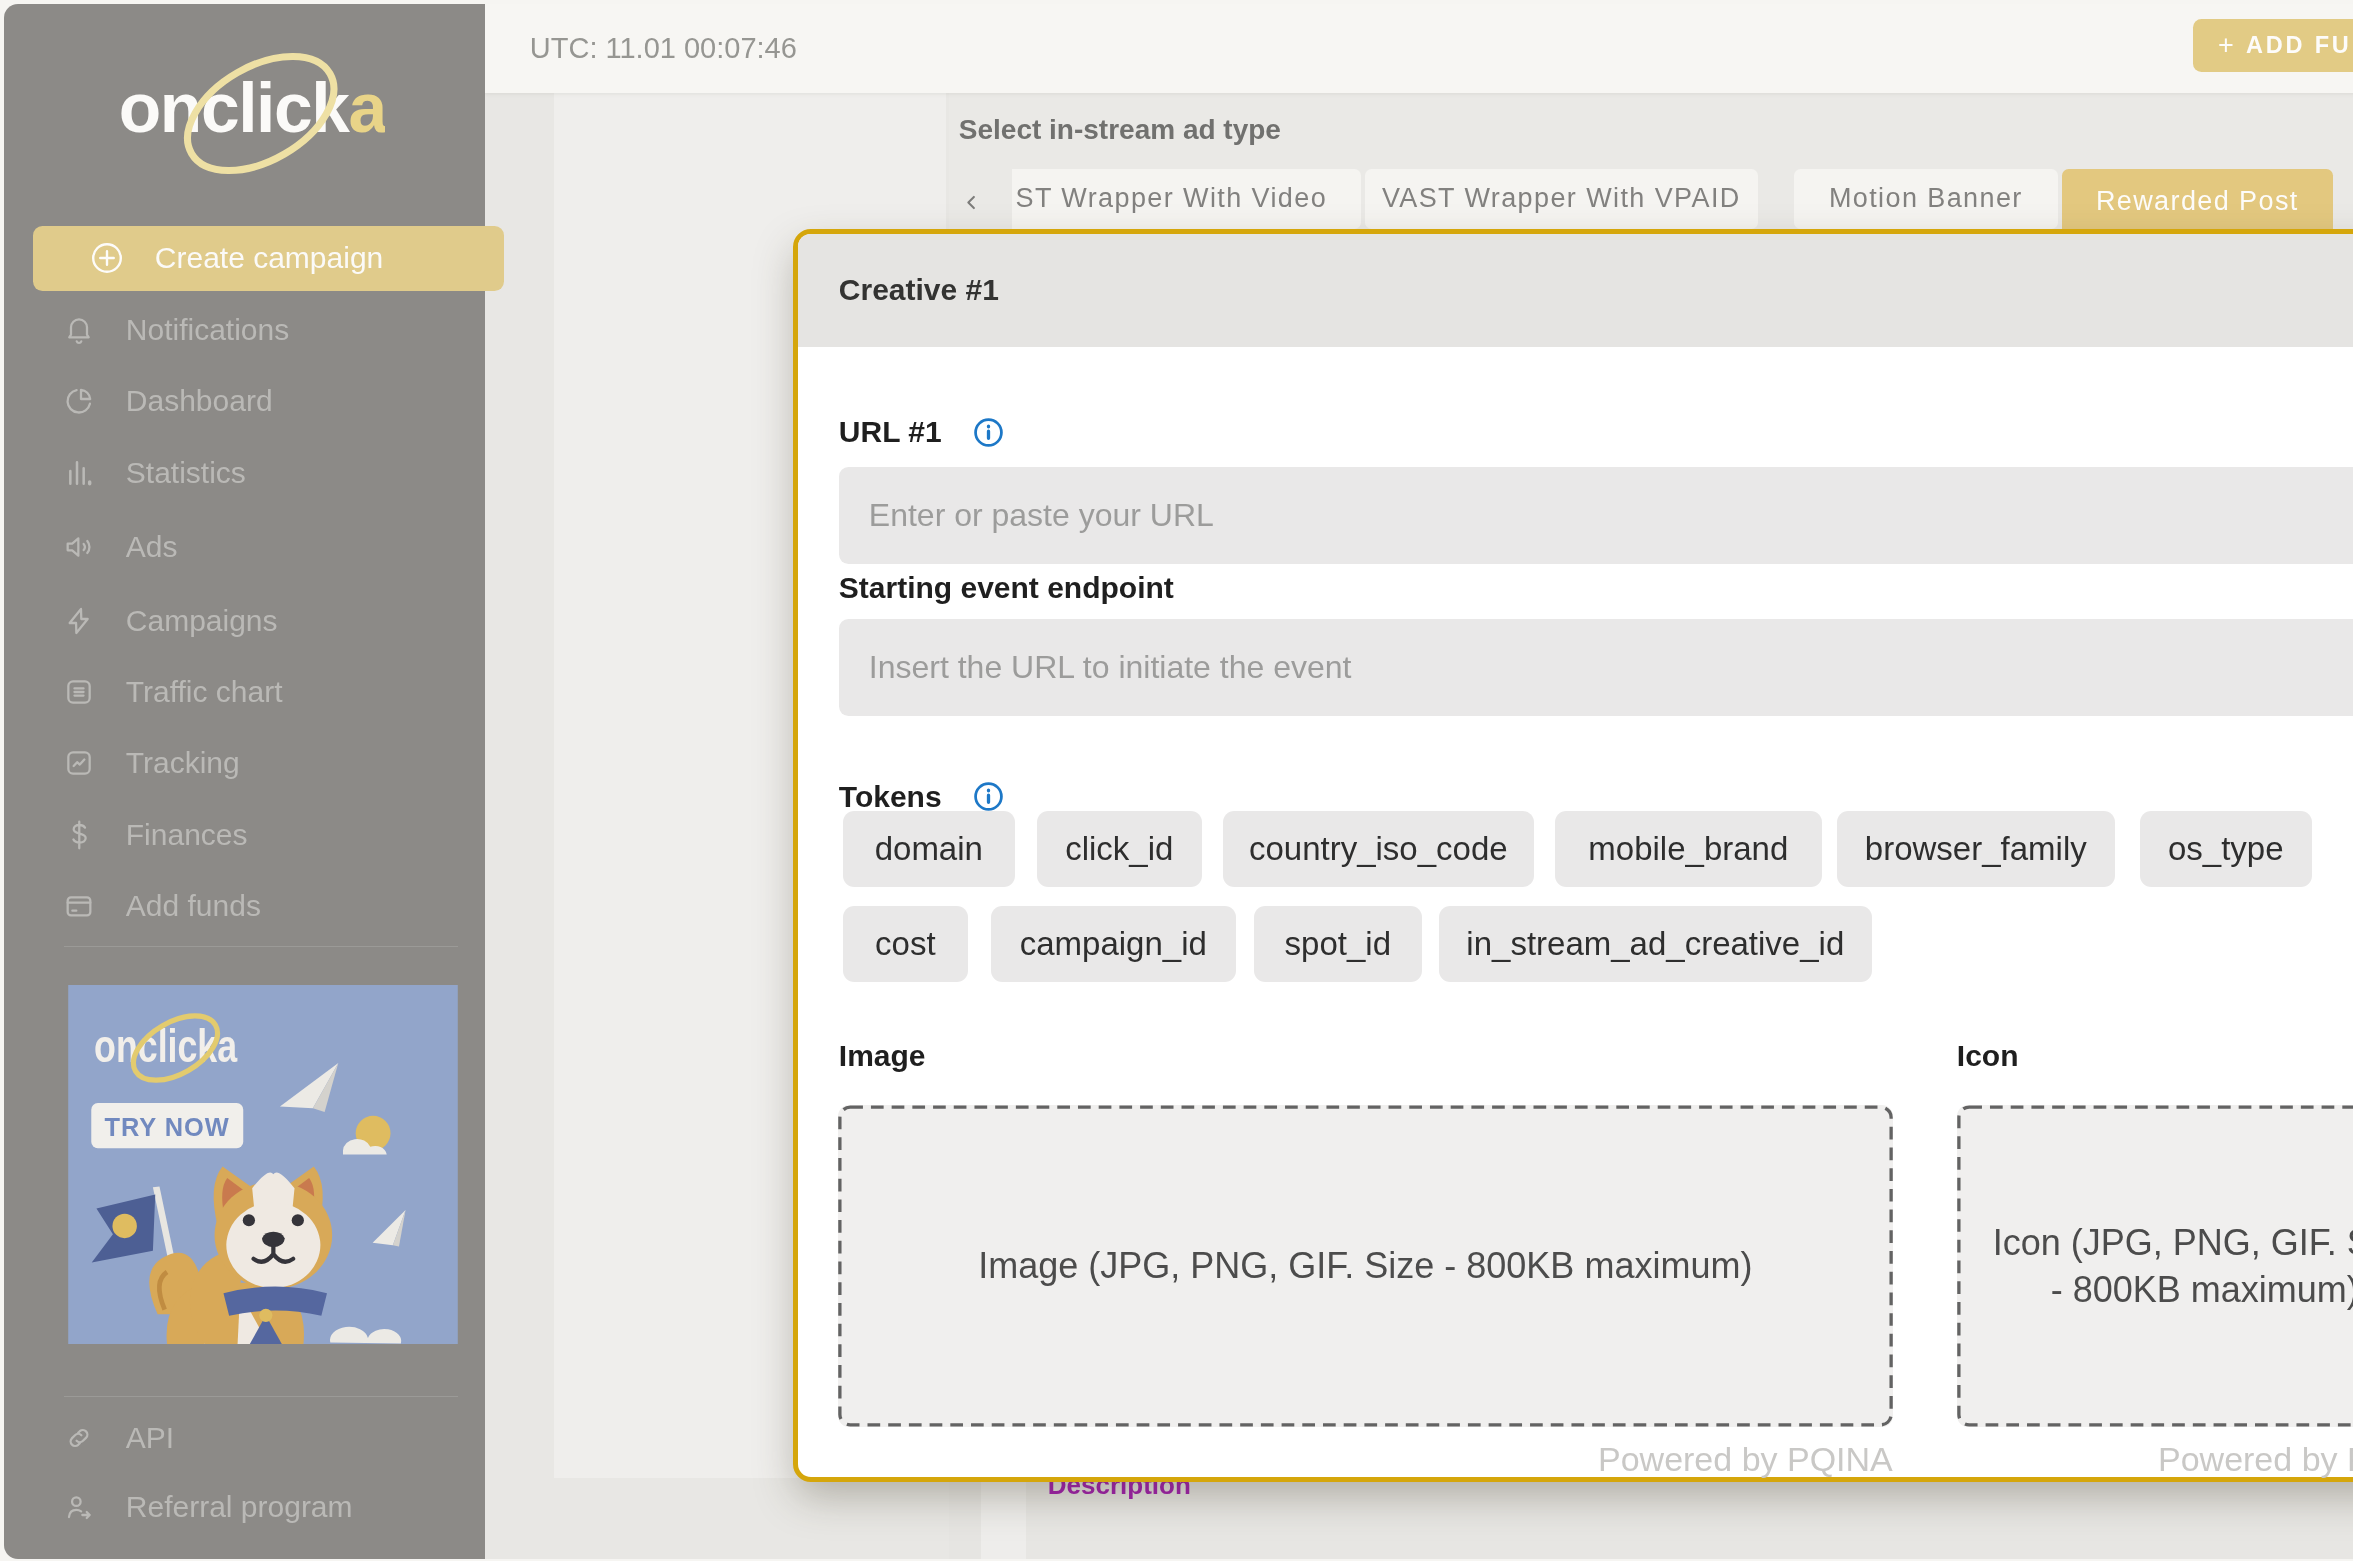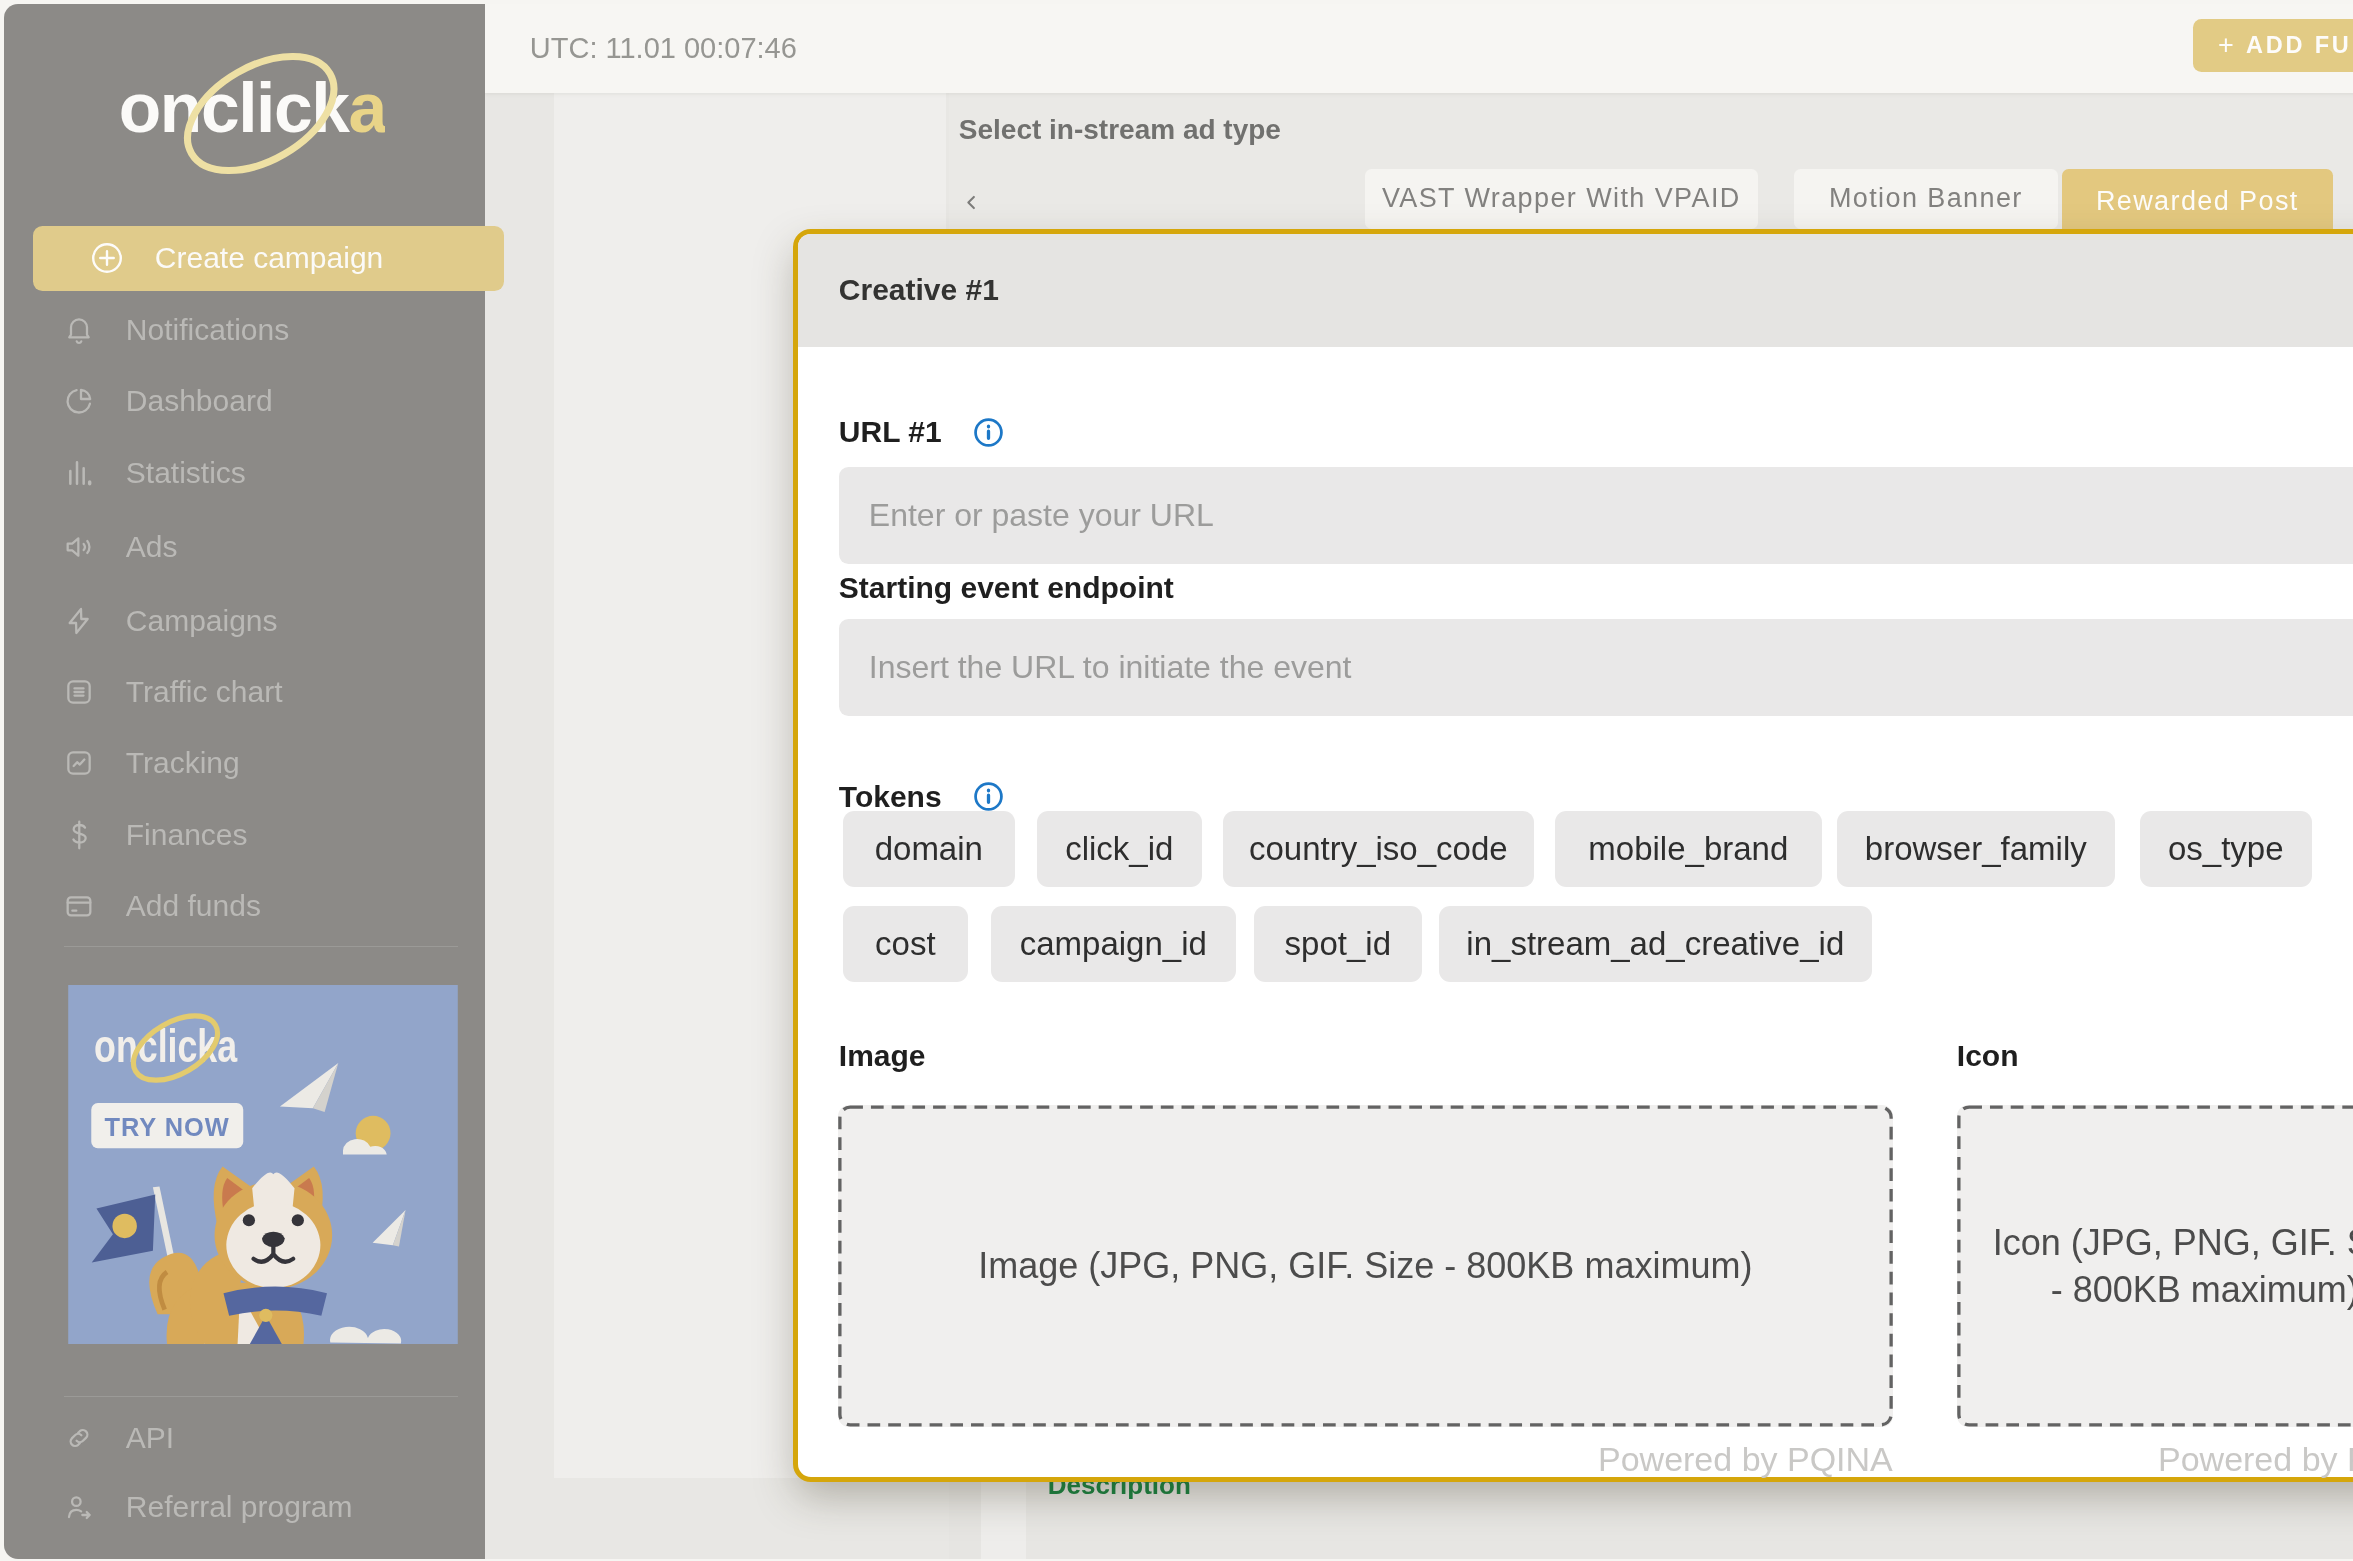--- a/index.html
+++ b/index.html
@@ -19,21 +19,21 @@
 #addfunds{position:absolute;left:1708px;top:15px;width:242px;height:53px;background:#e2cb85;border-radius:8.5px;color:#fdfcfa;font-weight:bold;font-size:23.5px;letter-spacing:2.8px;display:flex;align-items:center;justify-content:center}
 #addfunds .pl{font-weight:400;font-size:27px;margin-right:12.2px;letter-spacing:0}
 
 #contentbg{position:absolute;left:481px;top:89px;width:2335px;height:1466px;background:#e8e7e4;z-index:1}
 #stepper{position:absolute;left:550px;top:89px;width:392px;height:1385px;background:#efeeec;z-index:2}
 #mainpanel{position:absolute;left:945px;top:89px;width:1871px;height:1466px;background:#f1f0ee;z-index:2}
 #graysec{position:absolute;left:945px;top:89px;width:1454px;height:155px;background:#eae9e6;z-index:3}
 #strip1{position:absolute;left:945px;top:245px;width:32px;height:1311px;background:#e6e5e2;z-index:3}
 #strip2{position:absolute;left:977px;top:245px;width:45px;height:1311px;background:#eeedeb;z-index:3}
 #strip3{position:absolute;left:1022px;top:245px;width:1377px;height:1311px;background:#e7e6e3;z-index:3}
-#desc{position:absolute;left:1044px;top:1466px;font-size:26px;font-weight:bold;color:#15803d;z-index:4}
+#desc{position:absolute;left:1044px;top:1466px;font-size:26px;font-weight:bold;color:#a21caf;z-index:4}
 
 #heading{position:absolute;left:955px;top:126px;transform:translateY(-50%);font-size:28px;font-weight:bold;color:#71716f;z-index:5}
 .tab{position:absolute;top:165px;height:60px;background:#f5f4f1;border-radius:6.6px;color:#82817f;font-size:27px;letter-spacing:1.4px;display:flex;align-items:center;justify-content:center;white-space:nowrap;z-index:5}
 .tabsel{background:#e3c87f;color:#fdfcfa;top:165px;height:66px}
 .chev{position:absolute;z-index:5;width:19px;height:19px}
 
 #card{position:absolute;left:789px;top:225px;width:1708px;height:1253px;background:#ffffff;border:5.6px solid #d5a60b;border-radius:18px;z-index:10;box-shadow:0 17px 40px -3.8px rgba(70,64,45,.34)}
 #cardhead{position:absolute;left:0;top:0;width:1697px;height:113px;background:#e5e4e2;border-radius:12.2px 12.2px 0 0}
 #cardhead span{position:absolute;left:41px;top:50%;transform:translateY(-50%);font-size:30px;font-weight:bold;color:#333332}
 .lbl{position:absolute;font-size:30px;font-weight:bold;color:#1f1f1f;white-space:nowrap}
@@ -52,20 +52,21 @@
 <div id="graysec"></div>
 <div id="strip1"></div>
     <div id="strip2"></div>
     <div id="strip3"></div>
 <div id="desc">Description</div>
 
 <div id="heading">Select in-stream ad type</div>
 <svg class="chev" style="left:958px;top:189px" viewBox="0 0 24 24" fill="none" stroke="#7d7d7b" stroke-width="2.6" stroke-linecap="round" stroke-linejoin="round">
       <path d="M15 5l-7 7 7 7"></path>
     </svg>
+<div class="tab" style="left:1008px;width:349px;border-radius:0 6.6px 6.6px 0;justify-content:flex-start;padding-left:3.8px">ST Wrapper With Video</div>
 <div class="tab" style="left:1361px;width:393px">VAST Wrapper With VPAID</div>
 <div class="tab" style="left:1790px;width:264px">Motion Banner</div>
 <div class="tab tabsel" style="left:2058px;width:271px">Rewarded Post</div>
 <svg class="chev" style="left:2349px;top:189px" viewBox="0 0 24 24" fill="none" stroke="#9b9a98" stroke-width="2.6" stroke-linecap="round" stroke-linejoin="round">
       <path d="M9 5l7 7-7 7"></path>
     </svg>
 
 <div id="topbar">
 <span id="utc">UTC: 11.01 00:07:46</span>
 <div id="addfunds"><span class="pl">+</span>ADD FUNDS</div>

